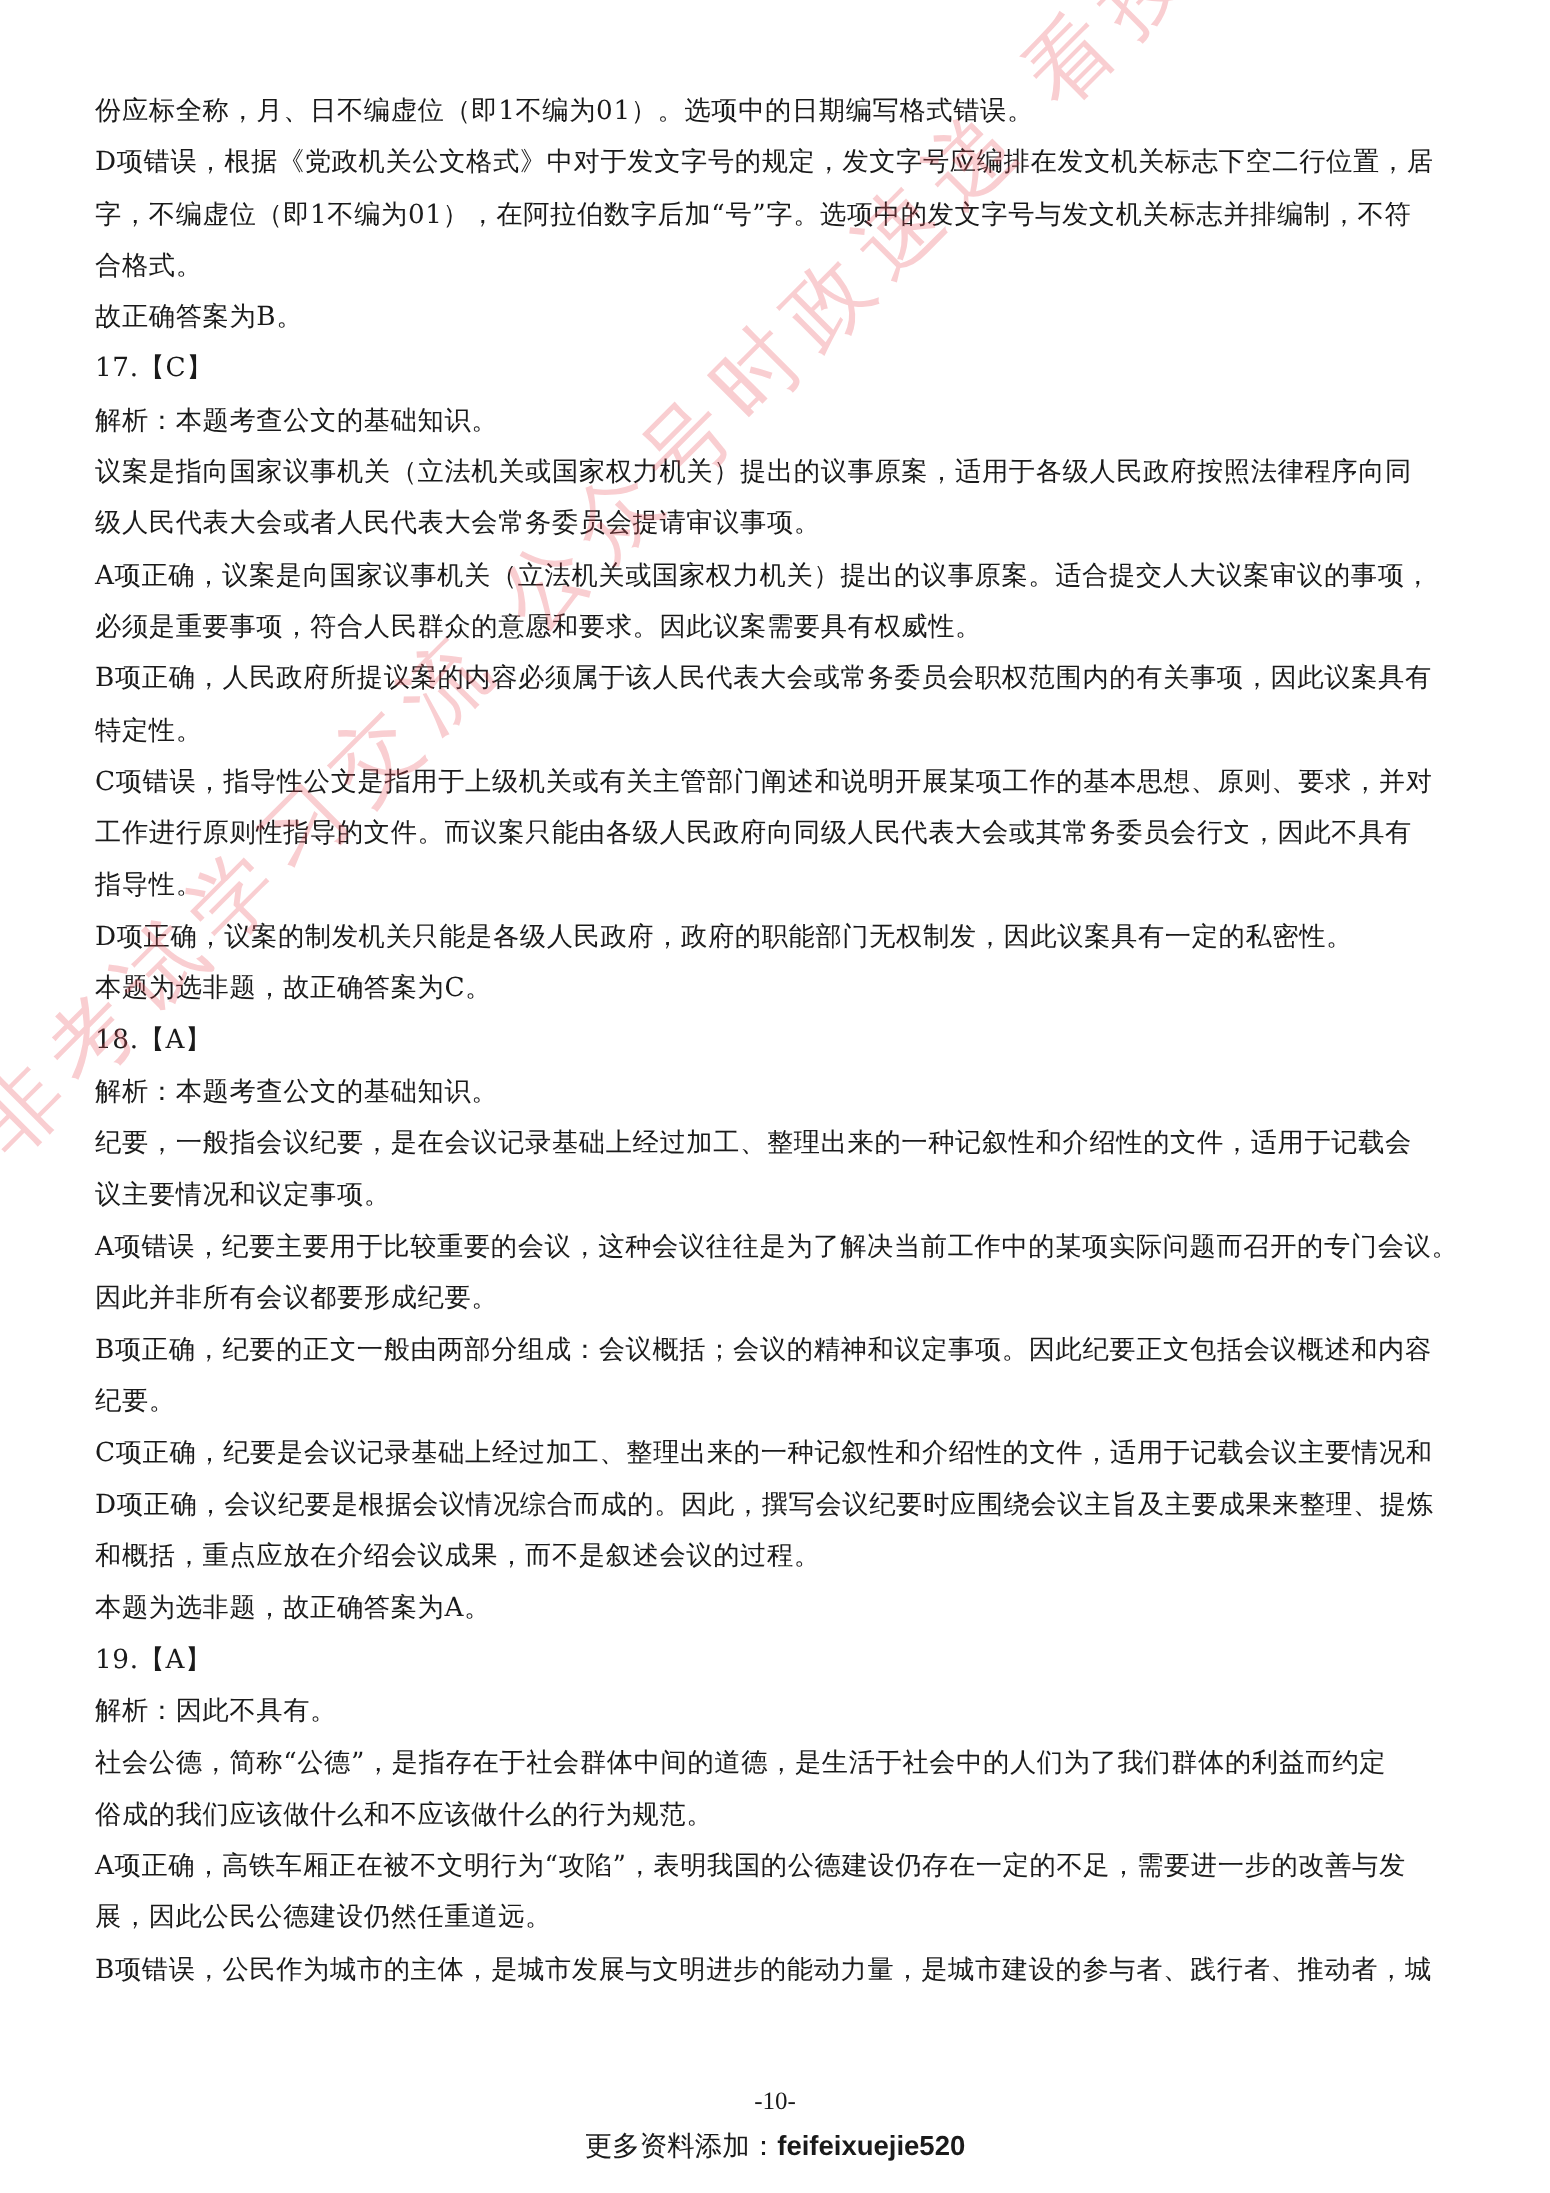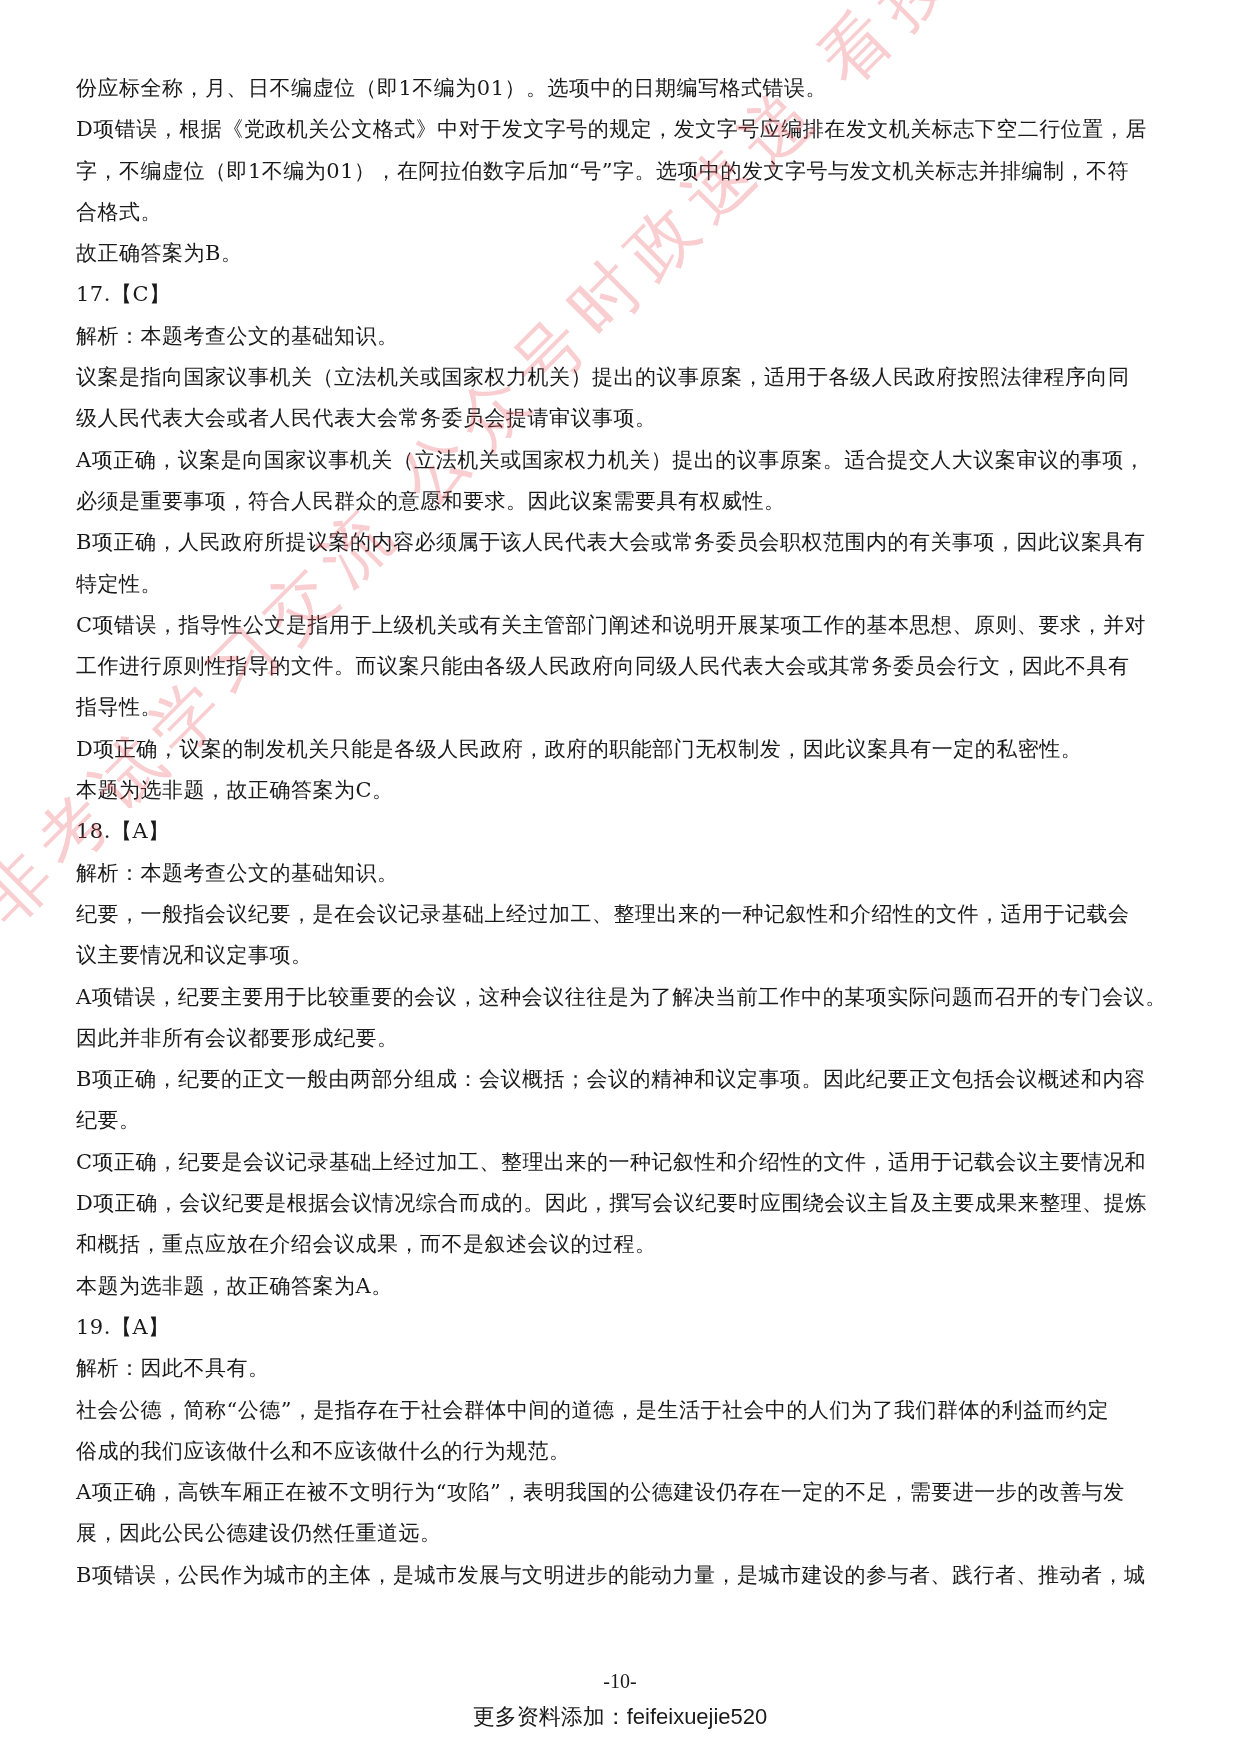--- a/index.html
+++ b/index.html
@@ -7,21 +7,21 @@
          font-family: "DejaVu Serif", "Liberation Serif", serif; color: #1a1a1a; }
   .page { position: absolute; left: 0; top: 0; width: 1240px; height: 1754px; }
   .content { position: absolute; left: 76px; top: 68px; width: 1100px; }
   .line { font-size: 21px; line-height: 41.3px; height: 41.3px; white-space: nowrap;
           letter-spacing: 0.5px; }
   .pagenum { position: absolute; top: 1670px; left: 0; width: 1240px; text-align: center;
              font-size: 20px; font-family: "Liberation Serif", serif; }
   .footer { position: absolute; top: 1702px; left: 0; width: 1240px; text-align: center;
             font-size: 22px; }
   .footer .cn { font-family: "DejaVu Serif", serif; }
-  .footer .id { font-family: "Liberation Sans", sans-serif; font-weight: normal; margin-top: 24px; }
+  .footer .id { font-family: "Liberation Sans", sans-serif; font-weight: bold; margin-top: 24px; }
   .watermark { position: absolute; left: -40px; top: 880px; width: 1500px;
                transform: rotate(-45deg); transform-origin: 0 0;
                font-size: 68px; color: rgba(235, 80, 90, 0.28); letter-spacing: 12px;
                font-family: "DejaVu Sans", sans-serif; white-space: nowrap; pointer-events: none; }
 </style>
 </head>
 <body>
 
 <div class="page">
   <div class="content" id="content">

